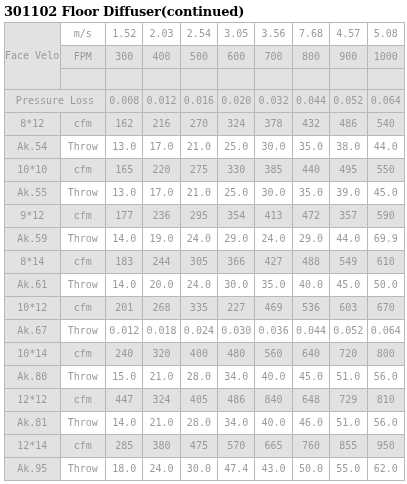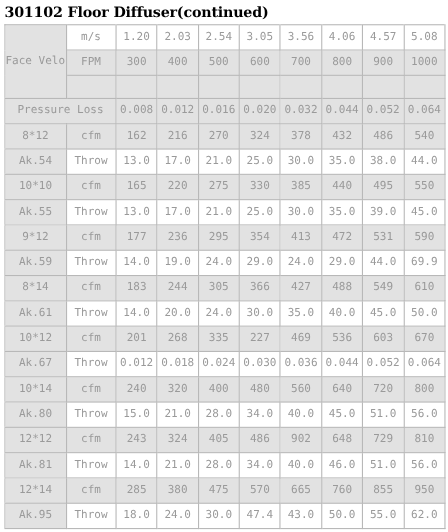--- a/index.html
+++ b/index.html
@@ -112,26 +112,26 @@
         <col class="c-data">
       <col class="c-data">
         <col class="c-data">
         <col class="c-data">
         <col class="c-data">
     </colgroup>
     <tbody id="tbody">
         <tr class="row-white">
           <td class="vel-head" rowspan="3">Face Velocit</td>
           <td class="unit-white">m/s</td>
-          <td>1.20</td>
+          <td>1.52</td>
           <td>2.03</td>
           <td>2.54</td>
           <td>3.05</td>
           <td>3.56</td>
-          <td>4.06</td>
+          <td>7.68</td>
           <td>4.57</td>
           <td>5.08</td>
         </tr>
         <tr class="row-gray">
           <td class="unit-gray">FPM</td>
           <td>300</td>
           <td>400</td>
           <td>500</td>
           <td>600</td>
           <td>700</td>
@@ -211,21 +211,21 @@
         </tr>
         <tr class="row-gray">
           <td class="size-cell">9*12</td>
           <td class="unit-gray">cfm</td>
           <td>177</td>
           <td>236</td>
           <td>295</td>
           <td>354</td>
           <td>413</td>
           <td>472</td>
-          <td>531</td>
+          <td>357</td>
           <td>590</td>
         </tr>
         <tr class="row-white">
           <td class="size-cell">Ak.59</td>
           <td class="unit-white">Throw</td>
           <td>14.0</td>
           <td>19.0</td>
           <td>24.0</td>
           <td>29.0</td>
           <td>24.0</td>
@@ -301,25 +301,25 @@
           <td>28.0</td>
           <td>34.0</td>
           <td>40.0</td>
           <td>45.0</td>
           <td>51.0</td>
           <td>56.0</td>
         </tr>
         <tr class="row-gray">
           <td class="size-cell">12*12</td>
           <td class="unit-gray">cfm</td>
-          <td>243</td>
+          <td>447</td>
           <td>324</td>
           <td>405</td>
           <td>486</td>
-          <td>902</td>
+          <td>840</td>
           <td>648</td>
           <td>729</td>
           <td>810</td>
         </tr>
         <tr class="row-white">
           <td class="size-cell">Ak.81</td>
           <td class="unit-white">Throw</td>
           <td>14.0</td>
           <td>21.0</td>
           <td>28.0</td>

